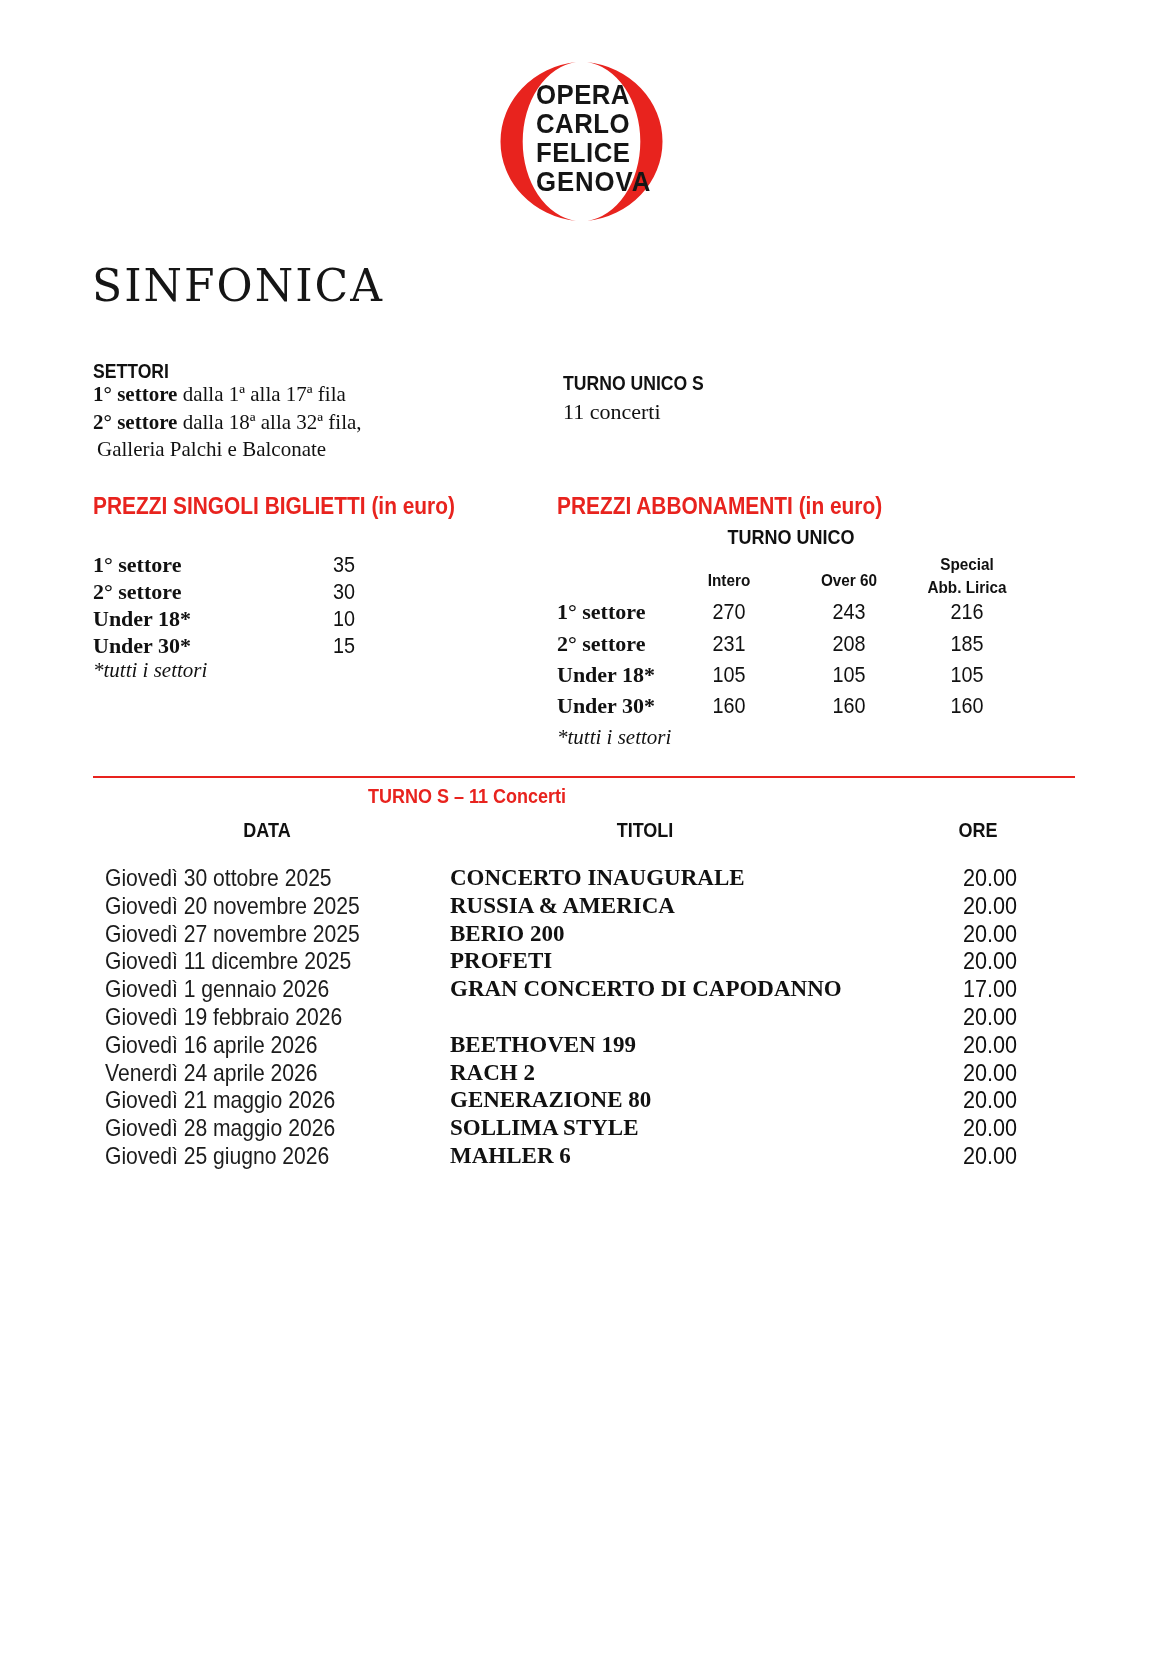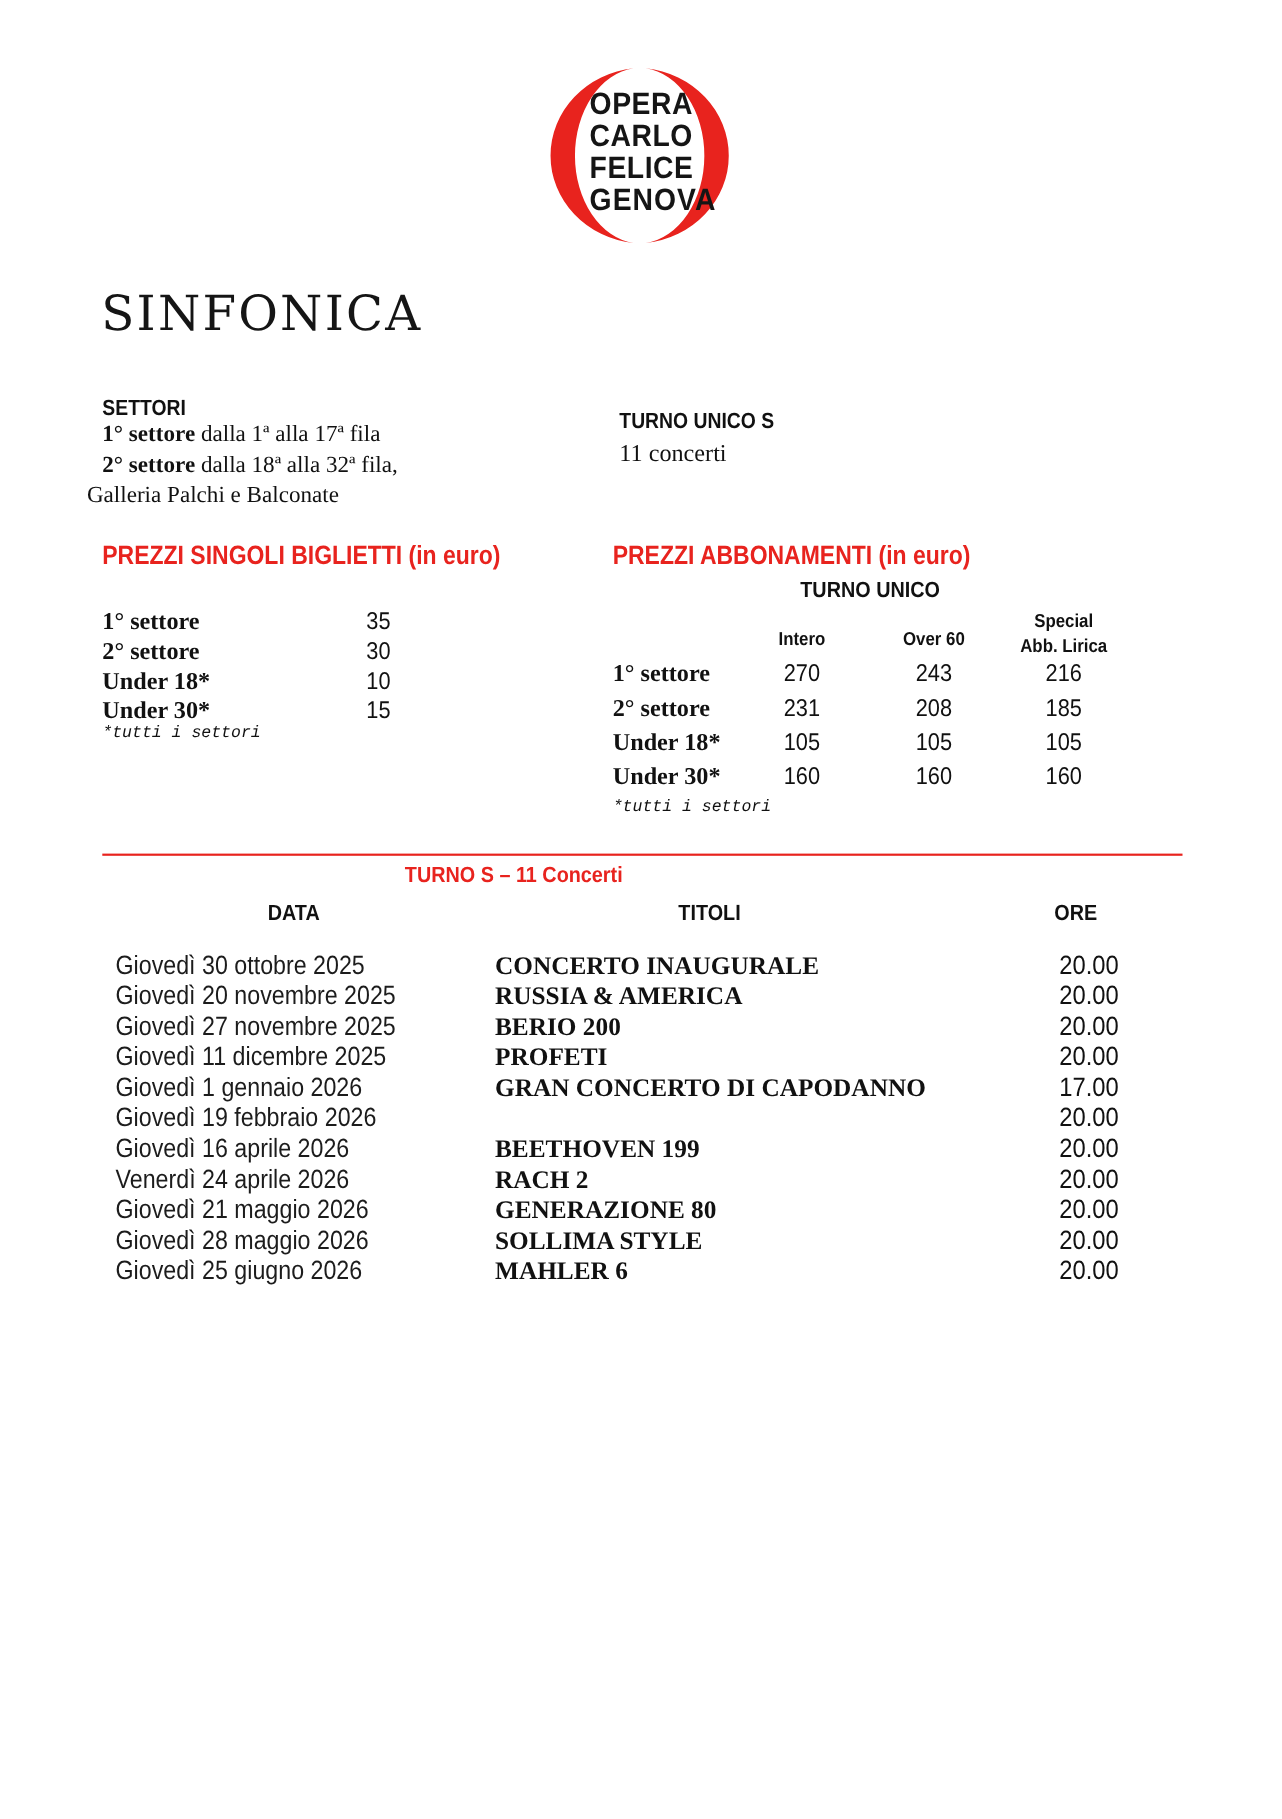--- a/index.html
+++ b/index.html
@@ -30,21 +30,21 @@
   
   .tus1 { left:563px; top:372px; font-size:20px; }
   .tus2 { left:563px; top:399px; font-size:22px; font-weight:normal; }
 
   
   .redh { font-size:24px; font-weight:bold; transform:scaleX(.87); transform-origin:0 50%; white-space:nowrap; }
 
   
   .plabel { font-size:22px; font-weight:bold; white-space:nowrap; }
   .pval  { width:76px; text-align:center; font-size:22px; }
-  .note  { font-size:15px; font-style:italic;font-family:Liberation Mono, monospace; }
+  .note  { font-size:21px; font-style:italic; }
 
   
   .subhead { left:711px; top:526px; width:160px; text-align:center; font-size:20px; }
   .colh { width:120px; text-align:center; font-size:17px; font-weight:bold; line-height:23px; }
   .sval { width:120px; text-align:center; font-size:22px; }
 
   
   .divider { left:93px; top:776px; width:982px; height:2px; background:var(--red,#e8231e); }
   .turnos  { left:0; top:785px; width:935px; text-align:center; font-size:20px; font-weight:bold; }
   .tcolh { top:819px; text-align:center; font-size:20px; }
@@ -68,21 +68,21 @@
     <div>CARLO</div>
     <div>FELICE</div>
     <div style="letter-spacing:1px;">GENOVA</div>
   </div>
 
   <div class="abs title dserif">SINFONICA</div>
 
   <div class="abs settori-h sansb condl">SETTORI</div>
   <div class="abs sline serif" style="left:93px; top:382px;"><b>1° settore</b><span> dalla 1ª alla 17ª fila</span></div>
   <div class="abs sline serif" style="left:93px; top:410px;"><b>2° settore</b><span> dalla 18ª alla 32ª fila,</span></div>
-  <div class="abs sline serif" style="left:79px; top:437px;">Galleria Palchi e Balconate</div>
+  <div class="abs sline serif" style="left:97px; top:437px;">Galleria Palchi e Balconate</div>
 
   <div class="abs tus1 sansb condl">TURNO UNICO S</div>
   <div class="abs tus2 serif">11 concerti</div>
 
   <div class="abs redh red" style="left:93px; top:492px;">PREZZI SINGOLI BIGLIETTI (in euro)</div>
   <div class="abs redh red" style="left:557px; top:492px;">PREZZI ABBONAMENTI (in euro)</div>
 
   <div class="abs plabel serif" style="left:93px; top:552px;">1° settore</div>
   <div class="abs pval condc" style="left:306px; top:552px;">35</div>
   <div class="abs plabel serif" style="left:93px; top:579px;">2° settore</div>

